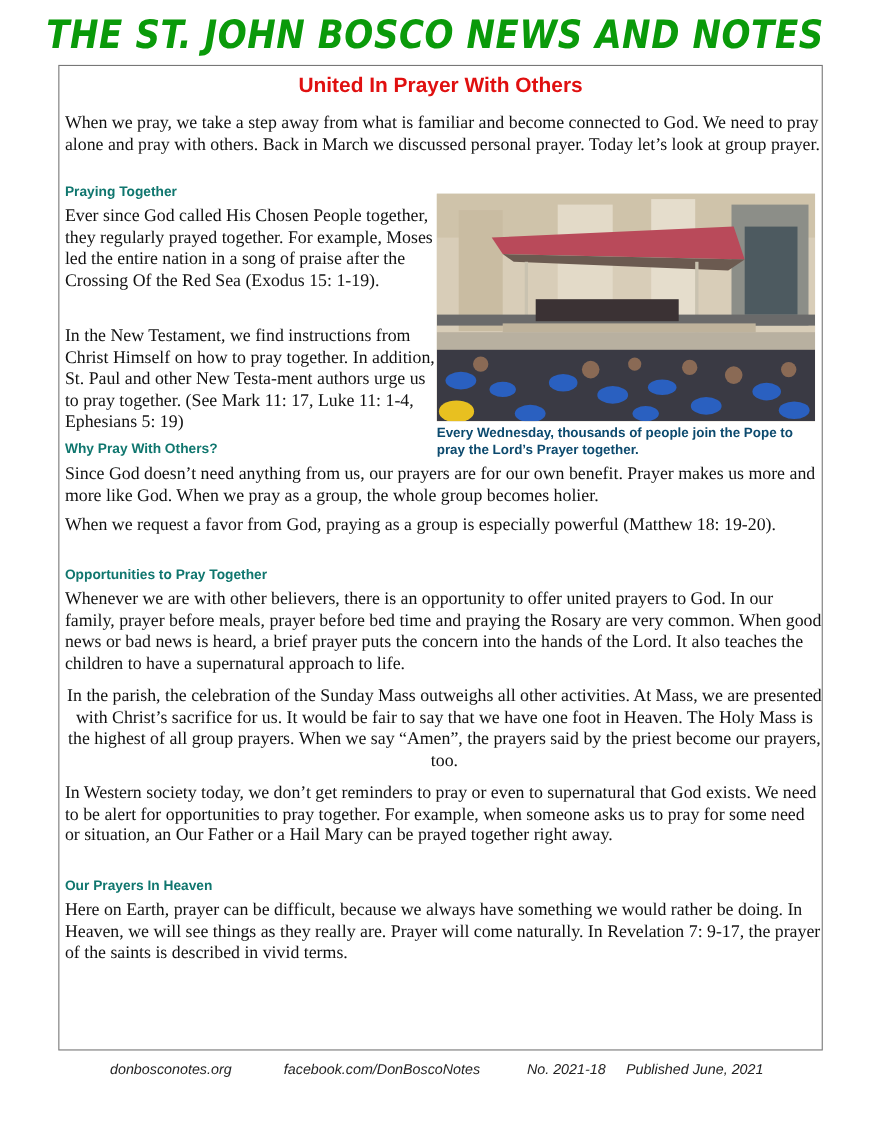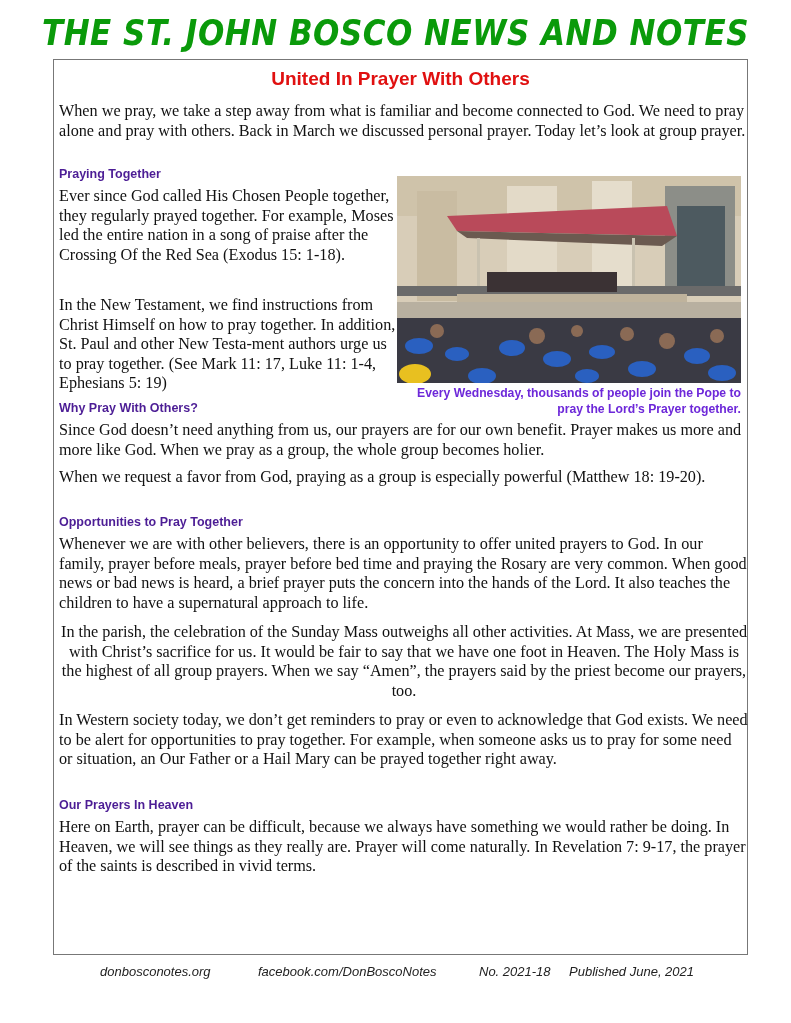--- a/index.html
+++ b/index.html
@@ -1,53 +1,53 @@
 <!DOCTYPE html>
 <html><head>
 <meta charset="utf-8">
 <style>
   html, body { margin: 0; padding: 0; background: #ffffff; }
   body { width: 791px; height: 1023px; position: relative; overflow: hidden; font-family: "Liberation Serif", serif; color: #111; }
   .masthead { position: absolute; left: 0; top: 14px; width: 791px; text-align: center; font-family: "DejaVu Sans", sans-serif; font-weight: bold; font-style: italic; font-size: 31px; letter-spacing: 0.5px; color: #0a9a0a; transform: scaleY(1.15); }
   .box { position: absolute; left: 53px; top: 59px; width: 695px; height: 896px; border: 1.5px solid #777; box-sizing: border-box; }
   .headline { position: absolute; left: 0; top: 8px; width: 100%; text-align: center; font-family: "Liberation Sans", sans-serif; font-weight: bold; color: #e01010; font-size: 19px; }
   .p { position: absolute; left: 5px; font-size: 16.2px; line-height: 19.5px; margin: 0; }
-  .h { position: absolute; left: 5px; font-family: "Liberation Sans", sans-serif; font-weight: bold; font-size: 12.5px; color: #4c1d95; }
+  .h { position: absolute; left: 5px; font-family: "Liberation Sans", sans-serif; font-weight: bold; font-size: 12.5px; color: #0f766e; }
   .intro { top: 42px; width: 690px; }
   .h1 { top: 107px; }
   .pt1 { top: 127px; width: 340px; }
   .pt2 { top: 236px; width: 340px; }
   .h2 { top: 341px; }
   .why1 { top: 361px; width: 690px; }
   .why2 { top: 408px; width: 690px; }
   .h3 { top: 455px; }
   .opp1 { top: 475px; width: 690px; }
   .opp2 { top: 563px; width: 690px; text-align: center; }
   .opp3 { top: 651px; width: 690px; }
   .h4 { top: 738px; }
   .hv1 { top: 758px; width: 690px; }
   .hv2 { top: 826px; width: 690px; }
   .photo { position: absolute; left: 343px; top: 116px; width: 344px; height: 207px; overflow: hidden; background: #d9cfbd; }
-  .caption { position: absolute; left: 343px; top: 326px; width: 344px; text-align: right; font-family: "Liberation Sans", sans-serif; font-weight: bold; font-size: 12.2px; line-height: 15.5px; color: #6d28d9; }
+  .caption { position: absolute; left: 343px; top: 326px; width: 344px; text-align: left; font-family: "Liberation Sans", sans-serif; font-weight: bold; font-size: 12.2px; line-height: 15.5px; color: #0c4a6e; }
   .footer { position: absolute; top: 964px; left: 0; width: 791px; font-family: "Liberation Sans", sans-serif; font-style: italic; font-size: 13px; color: #222; }
   .footer span { position: absolute; top: 0; white-space: nowrap; text-align: right; }
   .f1 { left: 100px; } .f2 { left: 258px; } .f3 { left: 479px; } .f4 { left: 569px; }
   .cross { font-family: "DejaVu Sans", sans-serif; font-size: 13px; margin-left: 10px; }
 </style>
 </head>
 <body>
 
 <div class="masthead">THE ST. JOHN BOSCO NEWS AND NOTES</div>
 
 <div class="box">
   <div class="headline">United In Prayer With Others</div>
   <p class="p intro">When we pray, we take a step away from what is familiar and become connected to God. We need to pray alone and pray with others.  Back in March we discussed personal prayer. Today let’s look at group prayer.</p>
 
   <div class="h h1">Praying Together</div>
-  <p class="p pt1">Ever since God called His Chosen People together, they regularly prayed together.  For example, Moses led the entire nation in a song of praise after the Crossing Of the Red Sea (Exodus 15: 1-18).</p>
+  <p class="p pt1">Ever since God called His Chosen People together, they regularly prayed together.  For example, Moses led the entire nation in a song of praise after the Crossing Of the Red Sea (Exodus 15: 1-19).</p>
   <p class="p pt2">In the New Testament, we find instructions from Christ Himself on how to pray together. In addition, St. Paul and other New Testa-ment authors urge us to pray together.  (See Mark 11: 17, Luke 11: 1-4, Ephesians 5: 19)</p>
 
   <div class="photo">
     <svg width="344" height="207" viewBox="0 0 344 207">
       <rect x="0" y="0" width="344" height="207" fill="#d8cdb8"></rect>
       <rect x="0" y="0" width="344" height="40" fill="#cfc3aa"></rect>
       <rect x="20" y="15" width="40" height="110" fill="#c9bca2"></rect>
       <rect x="110" y="10" width="50" height="110" fill="#e3dac8"></rect>
       <rect x="195" y="5" width="40" height="115" fill="#e5ddcc"></rect>
       <rect x="268" y="10" width="70" height="110" fill="#8c8e88"></rect>
@@ -86,21 +86,21 @@
   </div>
   <div class="caption">Every Wednesday, thousands of people join the Pope to pray the Lord’s Prayer together.</div>
 
   <div class="h h2">Why Pray With Others?</div>
   <p class="p why1">Since God doesn’t need anything from us, our prayers are for our own benefit.  Prayer makes us more and more like God.  When we pray as a group, the whole group becomes holier.</p>
   <p class="p why2">When we request a favor from God, praying as a group is especially powerful (Matthew 18: 19-20).</p>
 
   <div class="h h3">Opportunities to Pray Together</div>
   <p class="p opp1">Whenever we are with other believers, there is an opportunity to offer united prayers to God. In our family, prayer before meals, prayer before bed time and praying the Rosary are very common.  When good news or bad news is heard, a brief prayer puts the concern into the hands of the Lord.  It also teaches the children to have a supernatural approach to life.</p>
   <p class="p opp2">In the parish, the celebration of the Sunday Mass outweighs all other activities.  At Mass, we are presented with Christ’s sacrifice for us.  It would be fair to say that we have one foot in Heaven.  The Holy Mass is the highest of all group prayers.  When we say “Amen”, the prayers said by the priest become our prayers, too.</p>
-  <p class="p opp3">In Western society today, we don’t get reminders to pray or even to acknowledge that God exists.  We need to be alert for opportunities to pray together.  For example, when someone asks us to pray for some need or situation, an Our Father or a Hail Mary can be prayed together right away.</p>
+  <p class="p opp3">In Western society today, we don’t get reminders to pray or even to supernatural that God exists.  We need to be alert for opportunities to pray together.  For example, when someone asks us to pray for some need or situation, an Our Father or a Hail Mary can be prayed together right away.</p>
 
   <div class="h h4">Our Prayers In Heaven</div>
   <p class="p hv1">Here on Earth, prayer can be difficult, because we always have something we would rather be doing.  In Heaven, we will see things as they really are.  Prayer will come naturally.  In Revelation 7: 9-17, the prayer of the saints is described in vivid terms.</p>
 </div>
 
 <div class="footer">
   <span class="f1">donbosconotes.org</span>
   <span class="f2">facebook.com/DonBoscoNotes</span>
   <span class="f3">No. 2021-18</span>
   <span class="f4">Published June, 2021</span>

